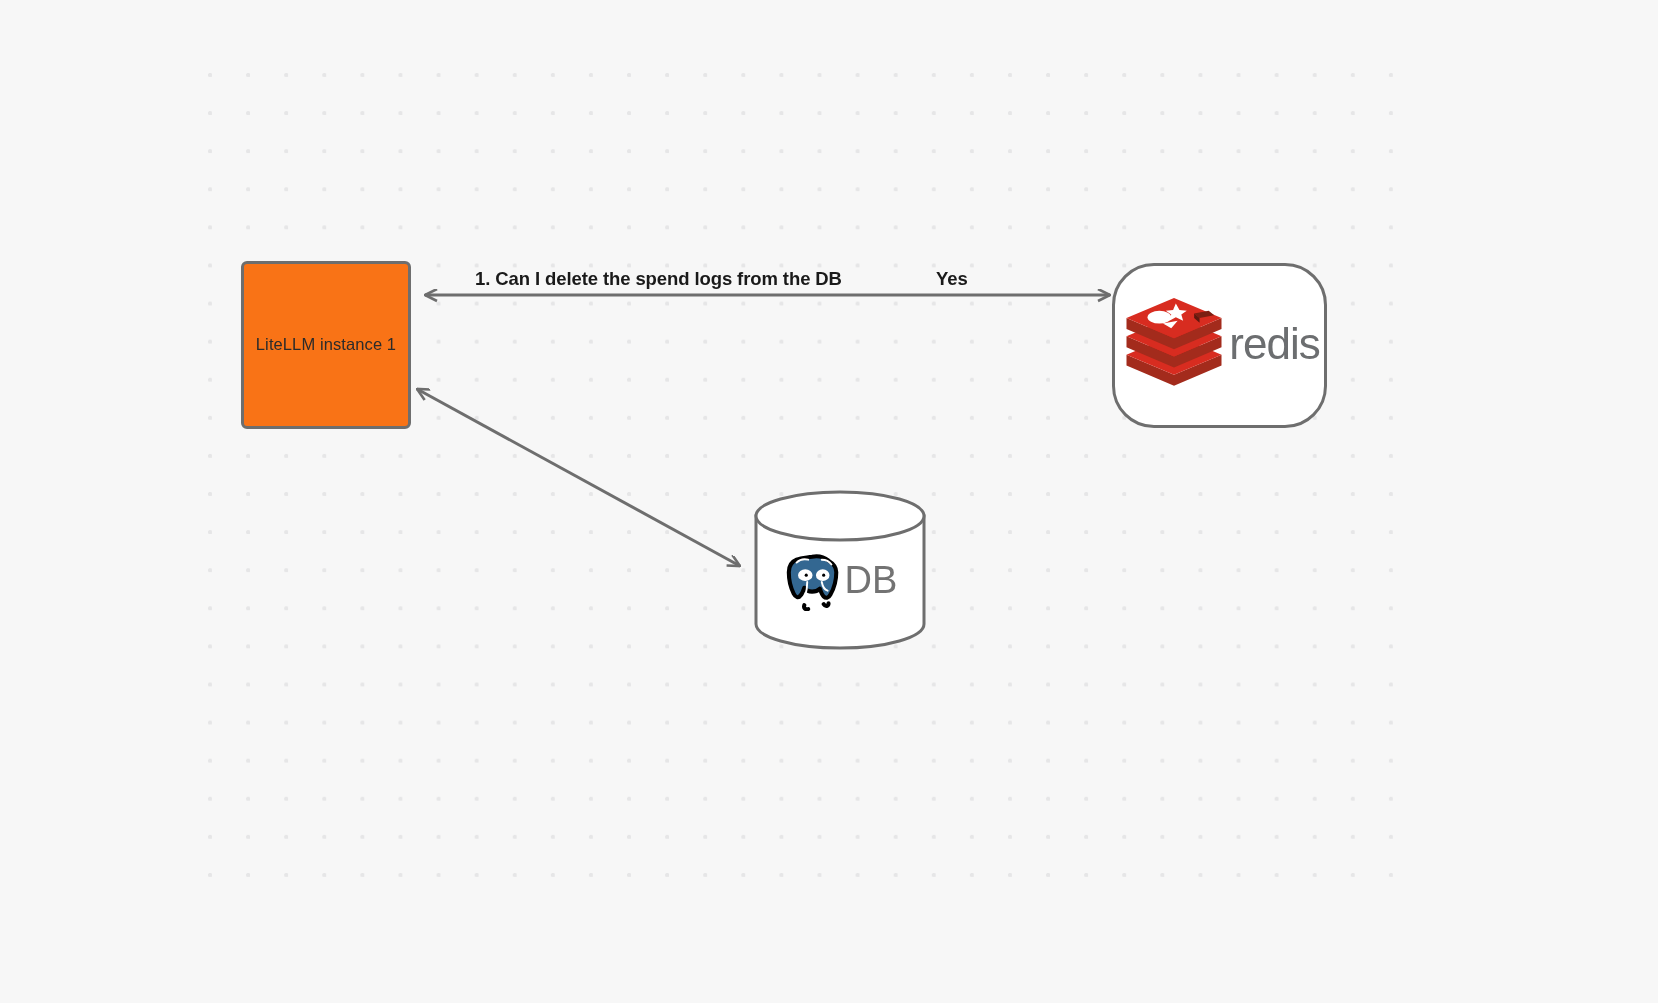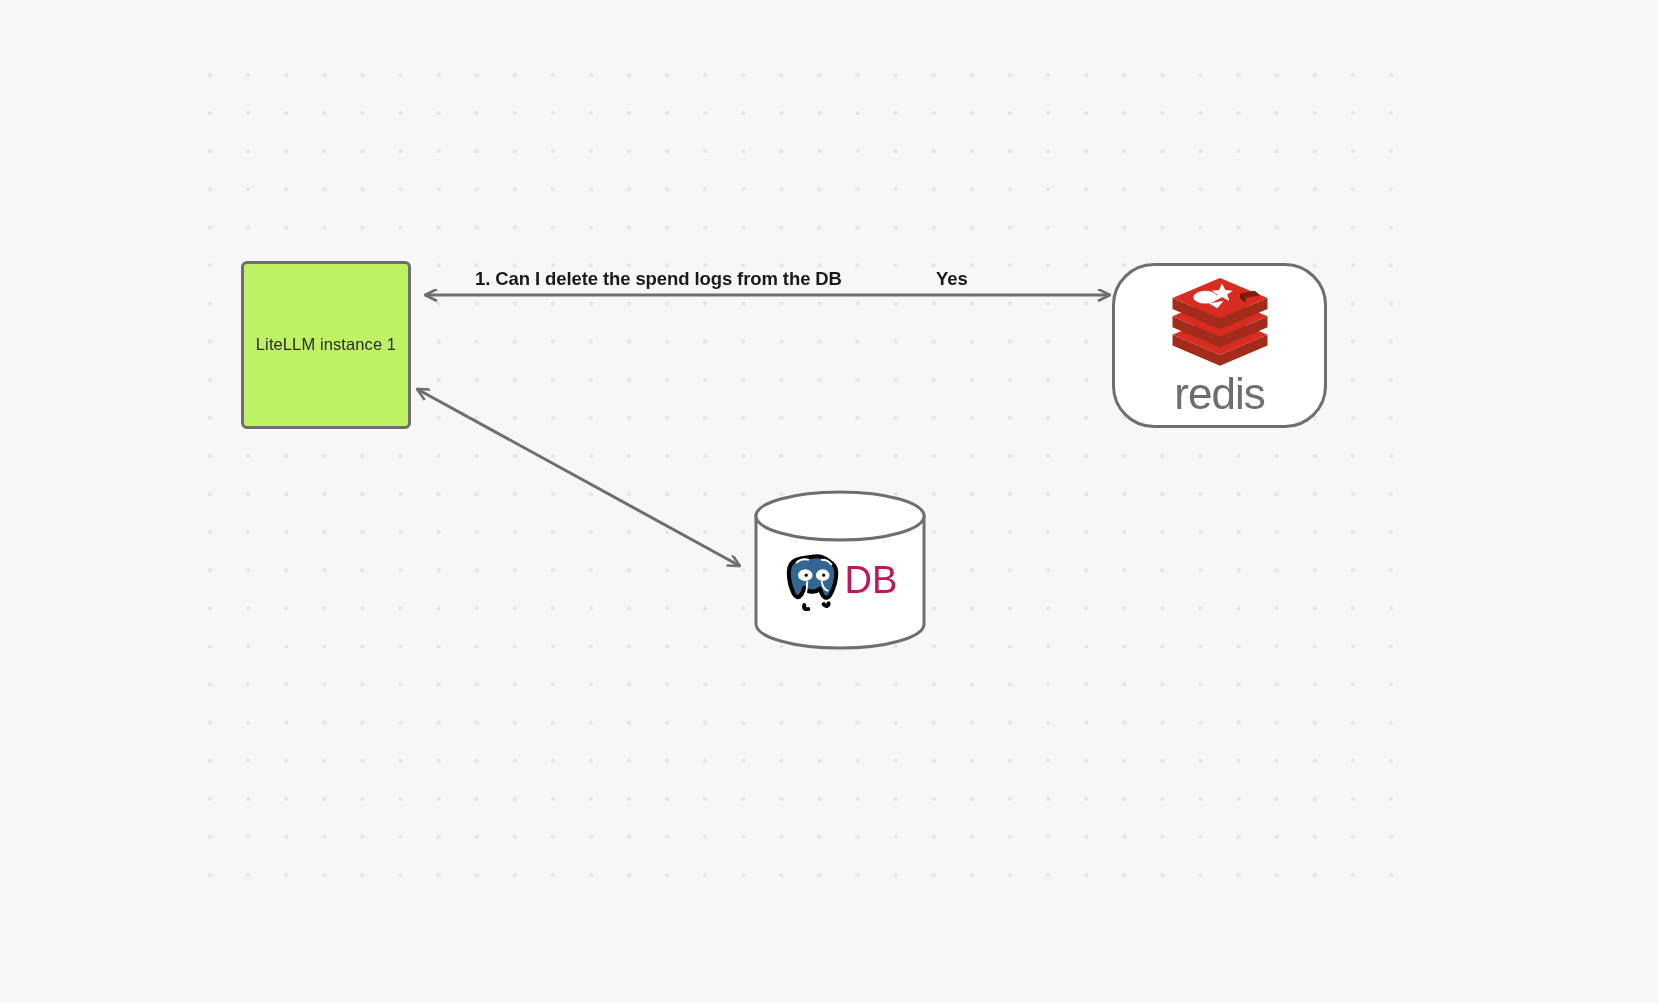--- a/index.html
+++ b/index.html
@@ -34,21 +34,21 @@
     position: absolute;
     left: 0;
     top: 0;
     width: 1658px;
     height: 1003px;
     pointer-events: none;
   }
   
   .node-box {
     position: absolute;
-    background: #bef264;
+    background: #f97316;
     border: 3px solid #6e6e6e;
     border-radius: 6px;
     box-sizing: border-box;
     display: flex;
     align-items: center;
     justify-content: center;
   }
   .node-box .node-label {
     font-size: 16.5px;
     color: #2b2b2b;
@@ -66,21 +66,21 @@
     position: absolute;
     left: 1112px;
     top: 263px;
     width: 215px;
     height: 165px;
     background: #ffffff;
     border: 3px solid #6e6e6e;
     border-radius: 42px;
     box-sizing: border-box;
     display: flex;
-    flex-direction: column;
+    flex-direction: row;
     align-items: center;
     justify-content: center;
   }
   #node-redis .redis-logo-wrap {
     width: 110px;
     height: 100px;
     display: flex;
     align-items: center;
     justify-content: center;
   }
@@ -110,21 +110,21 @@
     justify-content: center;
     gap: 2px;
   }
   #node-db .pg-logo-wrap {
     width: 62px;
     height: 62px;
     display: block;
   }
   #node-db .db-text {
     font-size: 38px;
-    color: #be185d;
+    color: #737373;
     font-family: "Liberation Sans", sans-serif;
     font-weight: 400;
     line-height: 1;
     margin-left: -2px;
   }
 
   
   .edge-label {
     position: absolute;
     font-family: "Liberation Sans", sans-serif;

